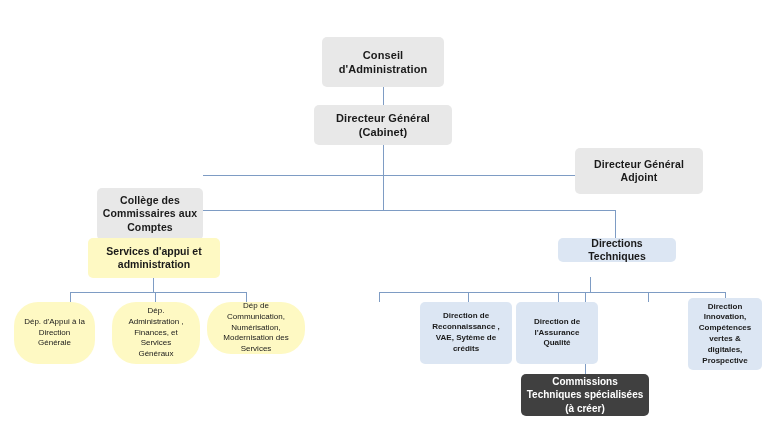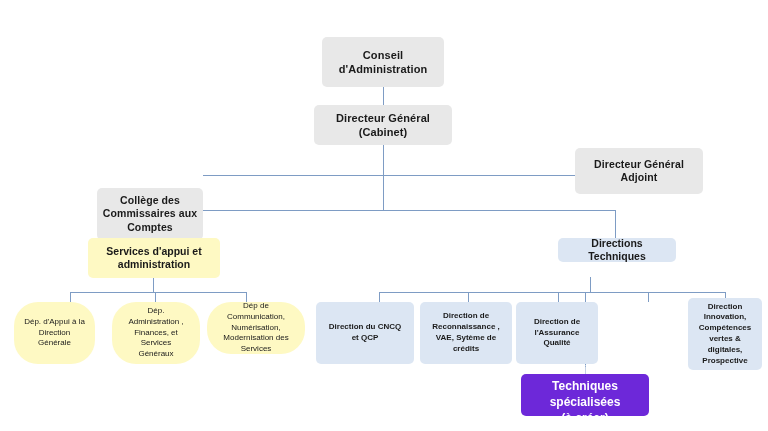--- a/index.html
+++ b/index.html
@@ -48,24 +48,24 @@
     font-weight: bold;
     letter-spacing: .1px;
   }
   .node.peach {
     background: #fef9c3;
   }
   .node.blue {
     background: #dce6f3;
   }
   .node.deepblue {
-    background: #6d28d9;
+    background: #404040;
     color: #ffffff;
     font-weight: bold;
-    font-size: 12px;
+    font-size: 10px;
     line-height: 1.32;
   }
 
   .node.head {
     font-size: 10.5px;
     font-weight: bold;
   }
   .node.leaf {
     font-size: 8px;
     font-weight: bold;
@@ -133,22 +133,20 @@
 Administration ,
 Finances, et
 Services
 Généraux</div>
   <div class="node peach leaf" style="left:207px; top:302px; width:98px; height:52px;">Dép de
 Communication,
 Numérisation,
 Modernisation des
 Services</div>
 
-  <div class="node blue leaf" style="left:316px; top:302px; width:98px; height:62px;">Direction du CNCQ
-et QCP</div>
   <div class="node blue leaf" style="left:420px; top:302px; width:92px; height:62px;">Direction de
 Reconnaissance ,
 VAE, Sytème de
 crédits</div>
   <div class="node blue leaf" style="left:516px; top:302px; width:82px; height:62px;">Direction de
 l'Assurance
 Qualité</div>
   <div class="node blue leaf" style="left:688px; top:298px; width:74px; height:72px;">Direction
 Innovation,
 Compétences

